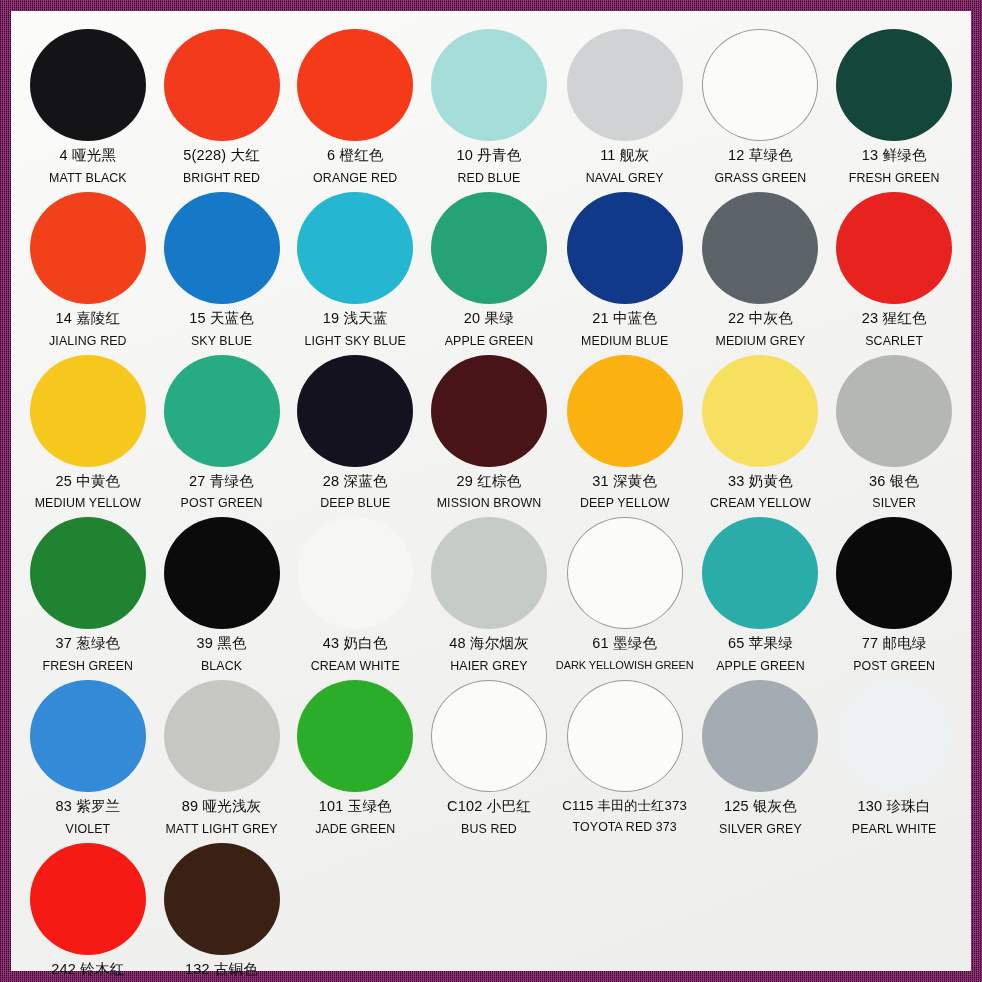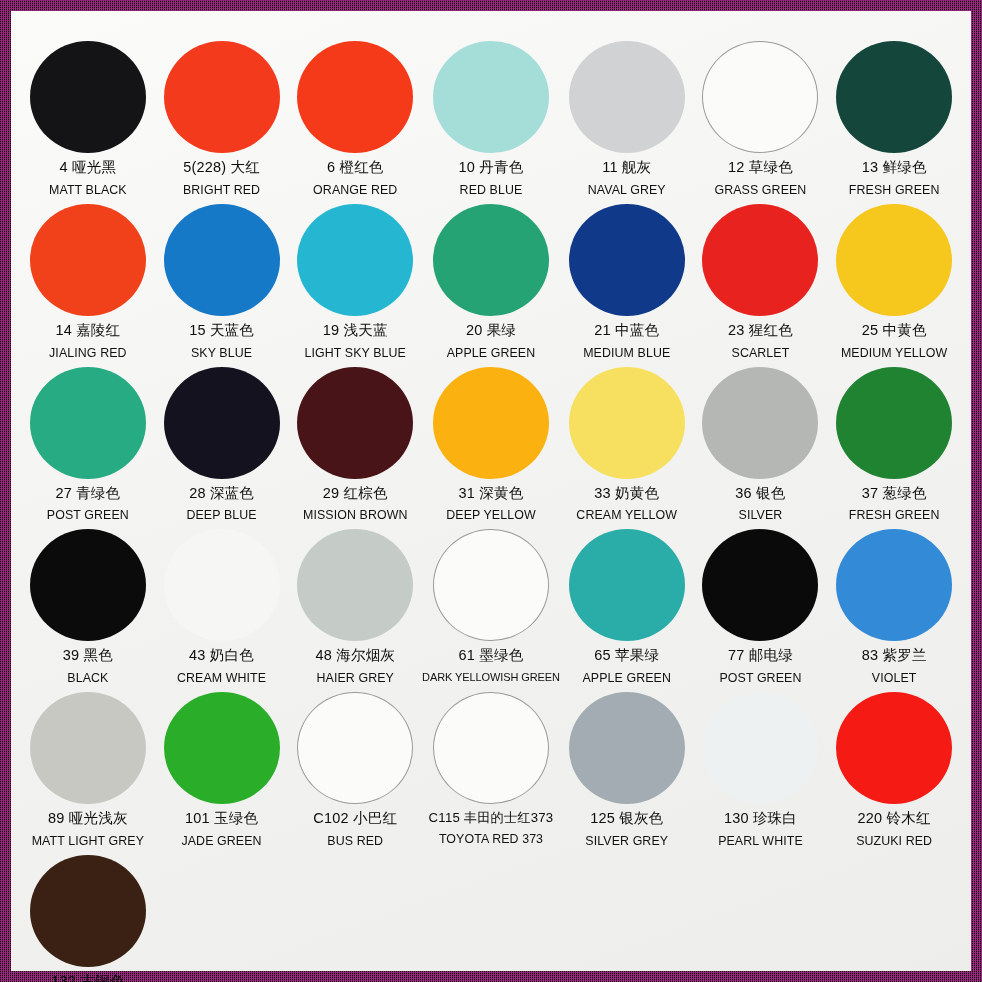--- a/index.html
+++ b/index.html
@@ -30,21 +30,21 @@
 
   
   #swatch-card {
     position: relative;
     width: 100%;
     height: 100%;
     box-sizing: border-box;
     background: #f4f4f2;
     background-image:
       linear-gradient(160deg, #fbfbfa 0%, #f3f3f1 45%, #ededec 100%);
-    padding: 24px 10px 8px 10px;
+    padding: 12px 10px 8px 10px;
     display: flex;
     flex-direction: column;
     justify-content: flex-end;
   }
 
   
   #swatch-grid {
     display: grid;
     grid-template-columns: repeat(7, 1fr);
     grid-template-rows: repeat(6, 1fr);
@@ -187,20 +187,27 @@
           </div>
         </div>
         <div class="swatch-cell">
           <div class="swatch-dot" style="background: rgb(16, 57, 138);"></div>
           <div class="swatch-labels">
             <div class="label-cn">21 中蓝色</div>
             <div class="label-en">MEDIUM BLUE</div>
           </div>
         </div>
         <div class="swatch-cell">
+          <div class="swatch-dot" style="background: rgb(92, 100, 106);"></div>
+          <div class="swatch-labels">
+            <div class="label-cn">22 中灰色</div>
+            <div class="label-en">MEDIUM GREY</div>
+          </div>
+        </div>
+        <div class="swatch-cell">
           <div class="swatch-dot" style="background: rgb(232, 34, 31);"></div>
           <div class="swatch-labels">
             <div class="label-cn">23 猩红色</div>
             <div class="label-en">SCARLET</div>
           </div>
         </div>
         <div class="swatch-cell">
           <div class="swatch-dot" style="background: rgb(246, 199, 28);"></div>
           <div class="swatch-labels">
             <div class="label-cn">25 中黄色</div>
@@ -343,21 +350,21 @@
         <div class="swatch-cell">
           <div class="swatch-dot" style="background: rgb(238, 241, 241);"></div>
           <div class="swatch-labels">
             <div class="label-cn">130 珍珠白</div>
             <div class="label-en">PEARL WHITE</div>
           </div>
         </div>
         <div class="swatch-cell">
           <div class="swatch-dot" style="background: rgb(245, 26, 20);"></div>
           <div class="swatch-labels">
-            <div class="label-cn">220 铃木红</div>
+            <div class="label-cn">242 铃木红</div>
             <div class="label-en">SUZUKI RED</div>
           </div>
         </div>
         <div class="swatch-cell">
           <div class="swatch-dot" style="background: rgb(59, 33, 19);"></div>
           <div class="swatch-labels">
             <div class="label-cn">132 古铜色</div>
             <div class="label-en">BRONZE</div>
           </div>
         </div>

